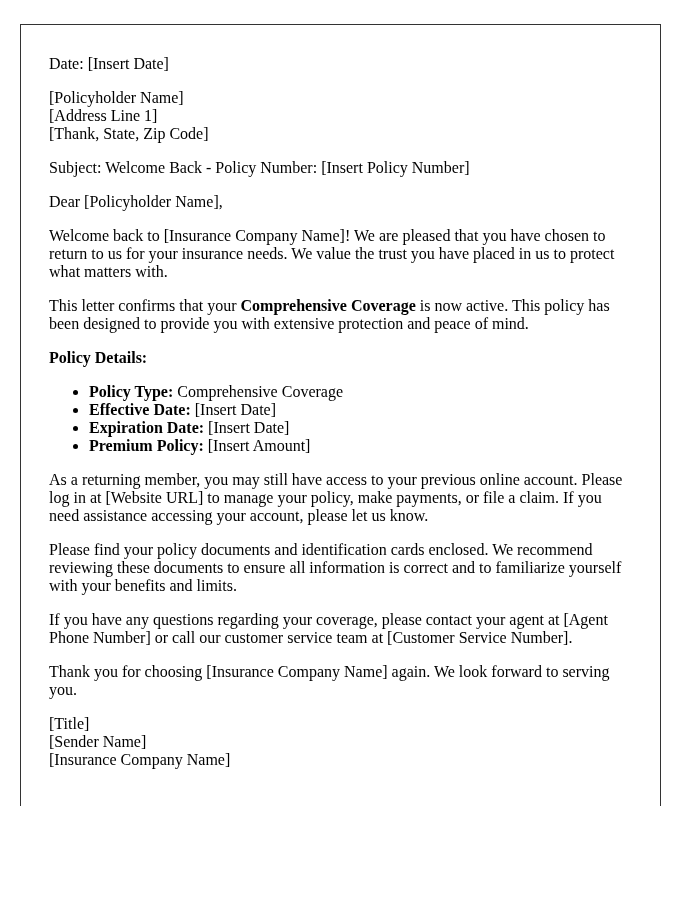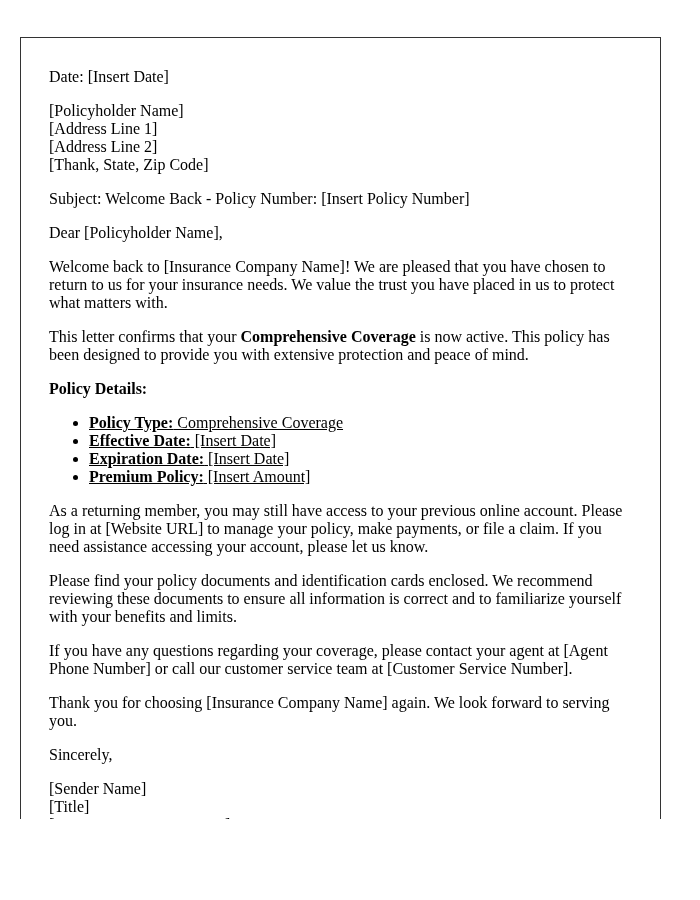--- a/index.html
+++ b/index.html
@@ -9,21 +9,21 @@
     }
     body {
       width: 700px;
       height: 900px;
       position: relative;
       overflow: hidden;
     }
     .clip {
       position: absolute;
       left: 0;
-      top: 17px;
+      top: 4px;
       width: 700px;
       height: 802px;
       overflow: hidden;
     }
     .letter {
       position: absolute;
       left: 20px;
       top: 20px;
       width: 583px;
       padding: 20px 28px 28px 28px;
@@ -44,38 +44,36 @@
     .letter .block-line {
       display: block;
     }
     .letter strong {
       font-weight: bold;
     }
     .letter ul {
       margin: 8px 0 16px 0;
       padding-left: 40px;
       list-style: disc;
-      text-decoration: underline;
     }
     .letter ul li {
       margin: 0;
     }
   </style>
 </head>
 <body>
 
 <div class="clip">
   <div class="letter">
 
     <p class="first">Date: [Insert Date]</p>
 
     <p>
       <span class="block-line">[Policyholder Name]</span>
       <span class="block-line">[Address Line 1]</span>
-      <span class="block-line">[Address Line 2]</span>
       <span class="block-line">[Thank, State, Zip Code]</span>
     </p>
 
     <p>Subject: Welcome Back - Policy Number: [Insert Policy Number]</p>
 
     <p>Dear [Policyholder Name],</p>
 
     <p>Welcome back to [Insurance Company Name]! We are pleased that you have chosen to return to us for your insurance needs. We value the trust you have placed in us to protect what matters with.</p>
 
     <p><span>This letter confirms that your </span><strong>Comprehensive Coverage</strong><span> is now active. This policy has been designed to provide you with extensive protection and peace of mind.</span></p>
@@ -90,22 +88,21 @@
     </ul>
 
     <p>As a returning member, you may still have access to your previous online account. Please log in at [Website URL] to manage your policy, make payments, or file a claim. If you need assistance accessing your account, please let us know.</p>
 
     <p>Please find your policy documents and identification cards enclosed. We recommend reviewing these documents to ensure all information is correct and to familiarize yourself with your benefits and limits.</p>
 
     <p>If you have any questions regarding your coverage, please contact your agent at [Agent Phone Number] or call our customer service team at [Customer Service Number].</p>
 
     <p>Thank you for choosing [Insurance Company Name] again. We look forward to serving you.</p>
 
-    <p>Sincerely,</p>
 
     <p>
+      <span class="block-line">[Title]</span>
       <span class="block-line">[Sender Name]</span>
-      <span class="block-line">[Title]</span>
       <span class="block-line">[Insurance Company Name]</span>
     </p>
 
   </div>
 </div>
 
 </body></html>

